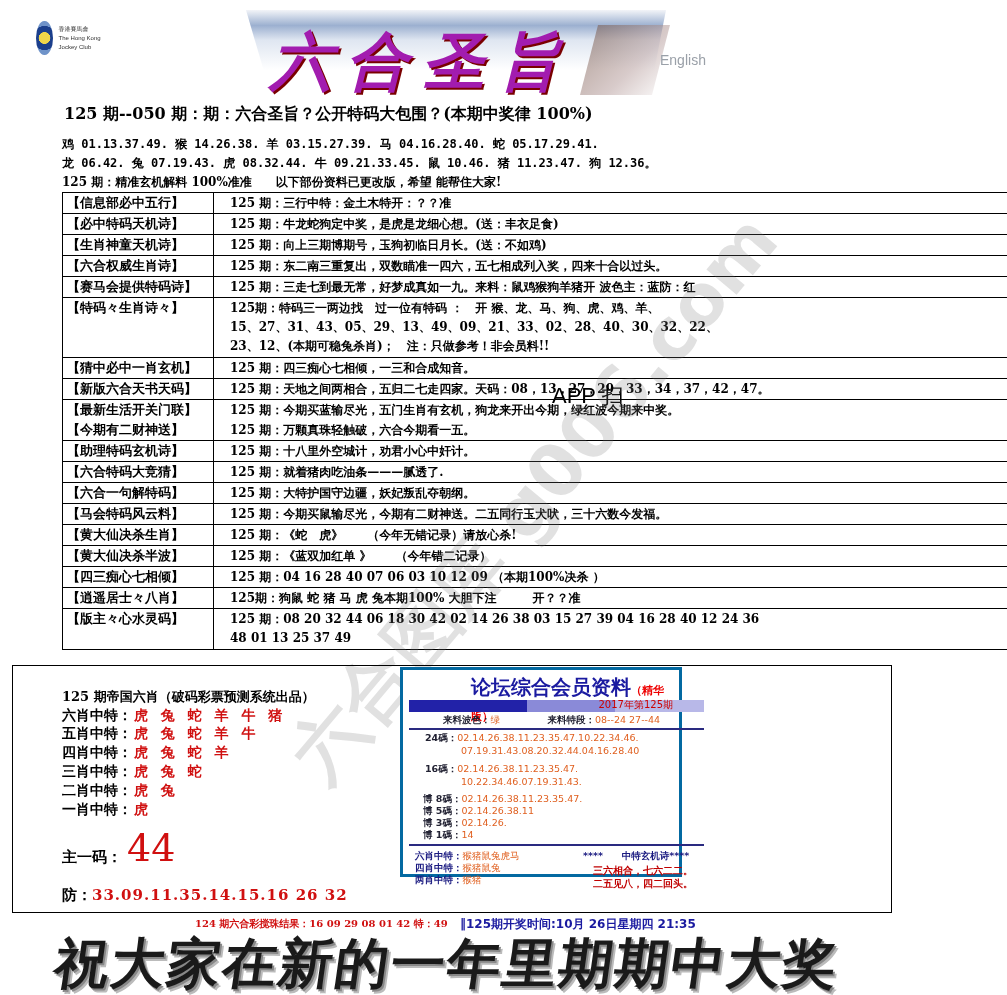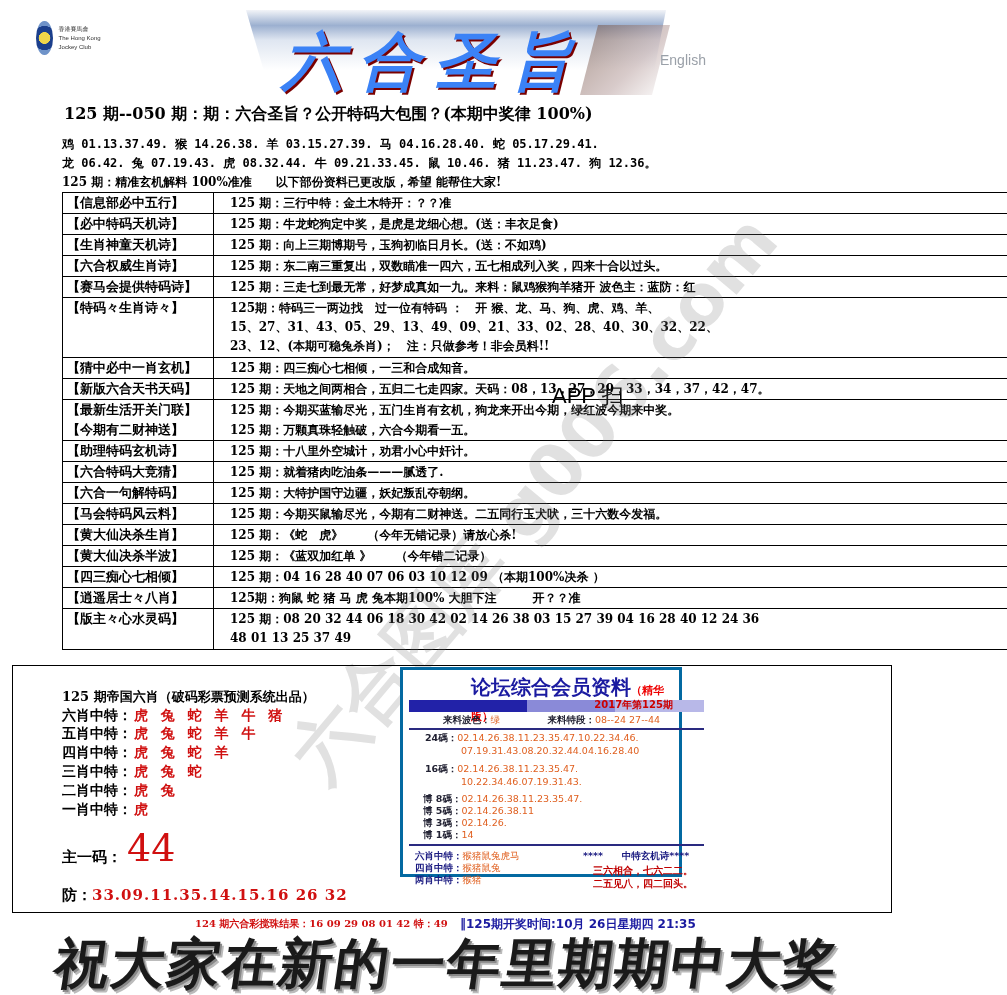--- a/index.html
+++ b/index.html
@@ -12,22 +12,22 @@
   .logo { left: 36px; top: 18px; width: 80px; height: 40px; display: flex; align-items: center; gap: 6px; }
   .logo-badge { width: 22px; height: 34px; border-radius: 50%; background: radial-gradient(circle, #f0d64a 0 30%, #1b3f8c 32% 62%, #6f93c9 64%); }
   .logo-text { font-size: 6px; line-height: 9px; color: #333; font-family: "Liberation Sans", sans-serif; }
   .banner {
     left: 246px; top: 10px; width: 420px; height: 86px;
     background: linear-gradient(180deg, #f2f4f8 0%, #9cb0d0 18%, #dfe6f1 35%, #fff 70%);
     clip-path: polygon(0 0, 100% 0, 96% 100%, 6% 100%);
   }
   .banner-horses { left: 580px; top: 25px; width: 90px; height: 70px; background: linear-gradient(135deg,#6b4a3a,#b9a1a0 60%,#fff); opacity:.55; clip-path: polygon(20% 0,100% 0,80% 100%,0 100%); }
   .banner-title {
-    left: 270px; top: 20px; font-size: 62px; color: #3b82f6; font-style: italic; font-weight: bold;
-    letter-spacing: 14px; font-family: "DejaVu Serif", serif; text-shadow: 2px 2px 0 #7a0000; margin-left: 12px;
+    left: 270px; top: 20px; font-size: 62px; color: #a21caf; font-style: italic; font-weight: bold;
+    letter-spacing: 14px; font-family: "DejaVu Serif", serif; text-shadow: 2px 2px 0 #7a0000;
   }
   .english { left: 660px; top: 52px; font-size: 14px; color: #9aa0a8; font-family: "Liberation Sans", sans-serif; }
   .headline { left: 64px; top: 104px; font-size: 16px; font-weight: bold; }
   .zodiac-line { left: 62px; font-size: 12px; font-weight: bold; white-space: nowrap; font-family: "DejaVu Sans Mono", monospace; }
   .intro { left: 62px; top: 174px; font-size: 12px; font-weight: bold; }
 
   
   .main-table { left: 62px; top: 192px; width: 945px; border-collapse: collapse; position: absolute; }
   .main-table td { border: 1px solid #000; font-size: 12px; font-weight: bold; padding: 1px 16px; vertical-align: top; line-height: 18px; }
   .main-table td.lbl { width: 145px; font-size: 13px; white-space: nowrap; padding-left: 4px; }
@@ -45,21 +45,21 @@
   .main-code-lbl { left: 62px; top: 848px; font-size: 15px; font-weight: bold; }
   .main-code { left: 127px; top: 826px; font-size: 38px; color: #d01010; font-family: "DejaVu Serif", serif; }
   .guard { left: 62px; top: 886px; font-size: 15px; font-weight: bold; }
   .guard span.v { color: #d01010; letter-spacing: 1px; }
 
   
   .card { left: 400px; top: 667px; width: 282px; height: 210px; border: 3px solid #0369a1; background: #fff; }
   .card-title { left: 68px; top: 4px; font-size: 20px; color: #1a1aa0; font-weight: bold; font-family: "DejaVu Sans", sans-serif; }
   .card-title .sub { font-size: 11px; color: #e00; }
   .card-bar { left: 6px; top: 30px; width: 295px; height: 12px; background: linear-gradient(90deg,#2222a8 0 40%, #8a8ad8 40% 70%, #b8b8e8 70%); }
-  .card-year { right: 6px; top: 28px; font-size: 10px; font-weight: bold; color: #c00; font-family: "DejaVu Sans", sans-serif; }
+  .card-year { right: 6px; top: 28px; font-size: 10px; font-weight: normal; color: #c00; font-family: "DejaVu Sans", sans-serif; }
   .card-line { font-size: 9.5px; font-family: "DejaVu Sans", sans-serif; white-space: nowrap; }
   .card-line .k { color: #223; font-weight: bold; }
   .card-line .o { color: #e06020; }
   .card-hr { left: 6px; width: 295px; border-top: 2px solid #2a2a80; }
   .card-bottom .k { color: #1a1a80; font-weight: bold; }
   .card-bottom .o { color: #e06020; }
   .card-poem { color: #c00000; font-weight: bold; font-size: 10px; }
 
   
   .result { left: 195px; top: 917px; font-size: 10px; color: #d01010; font-weight: bold; }

